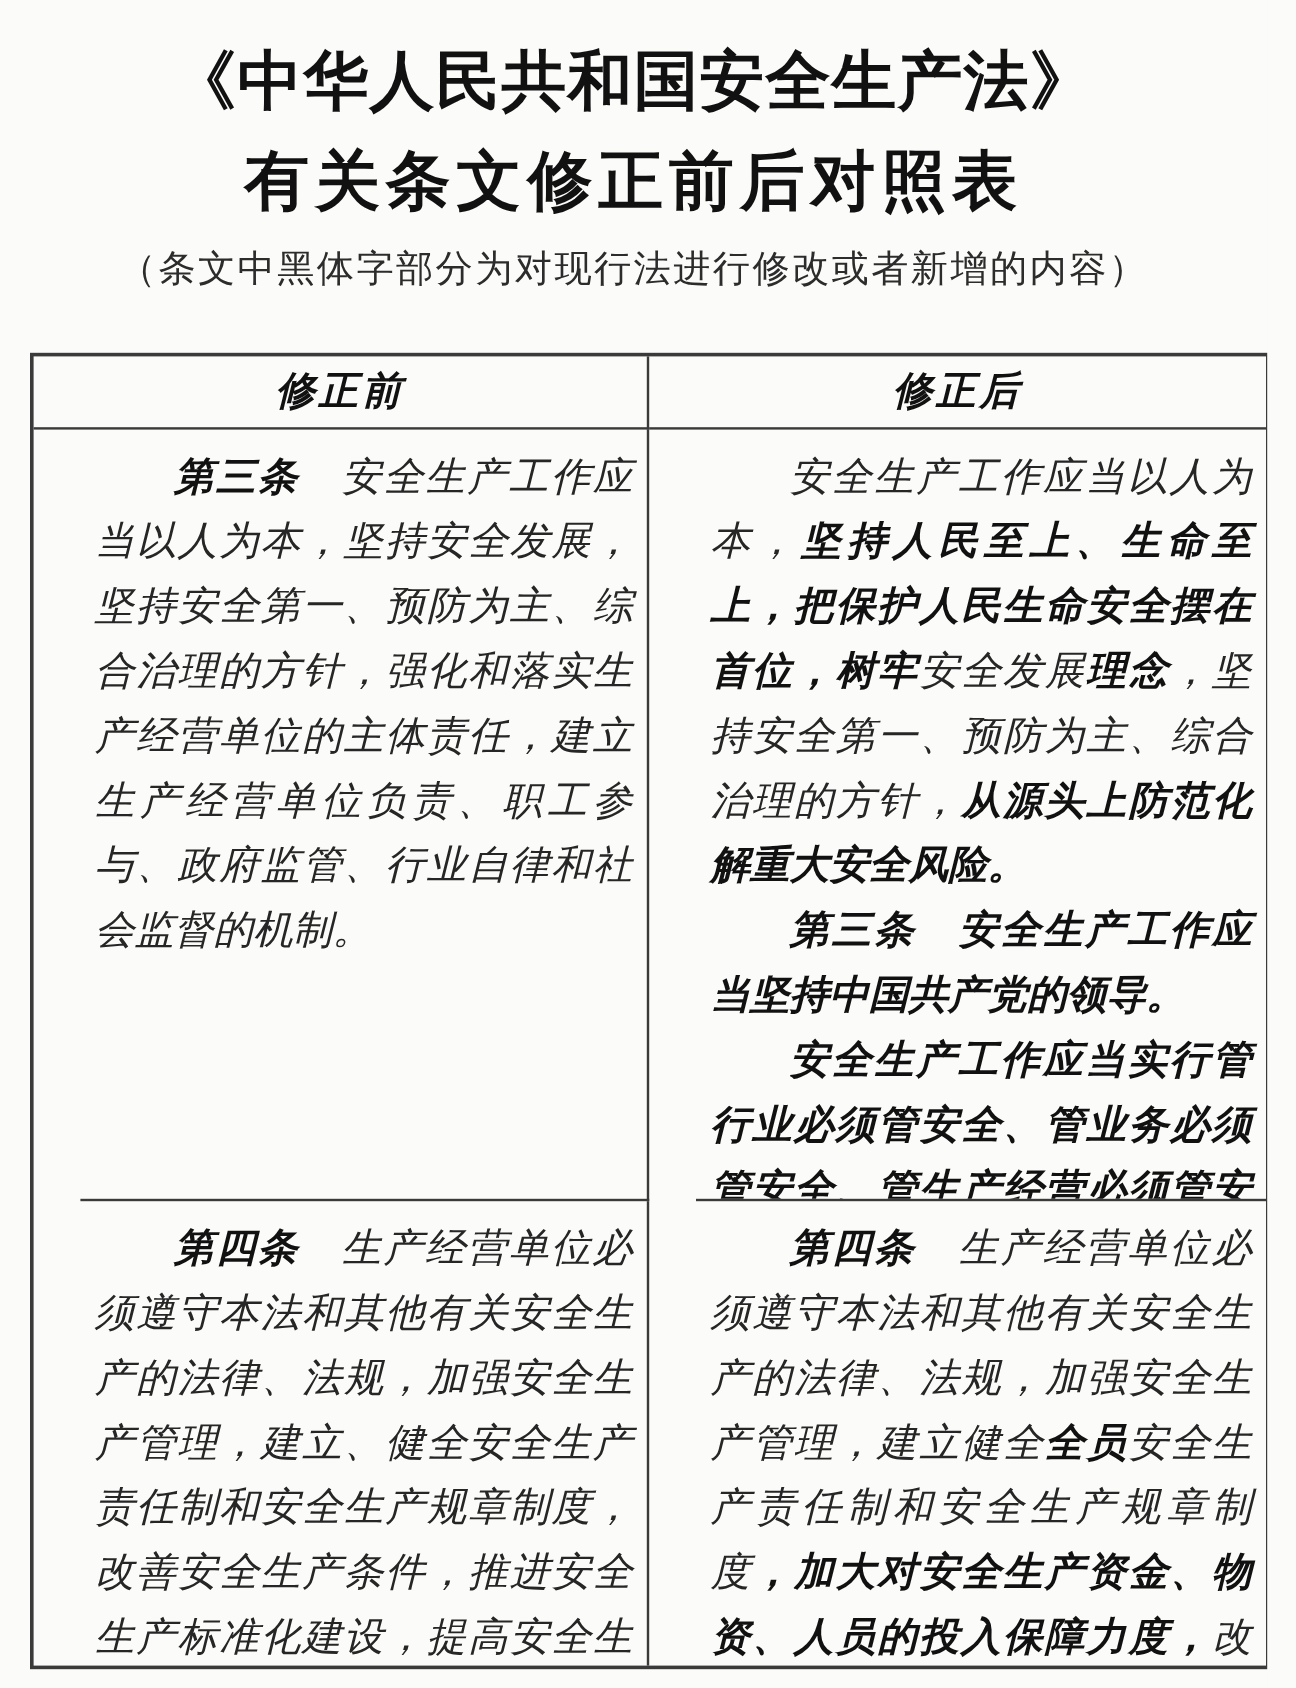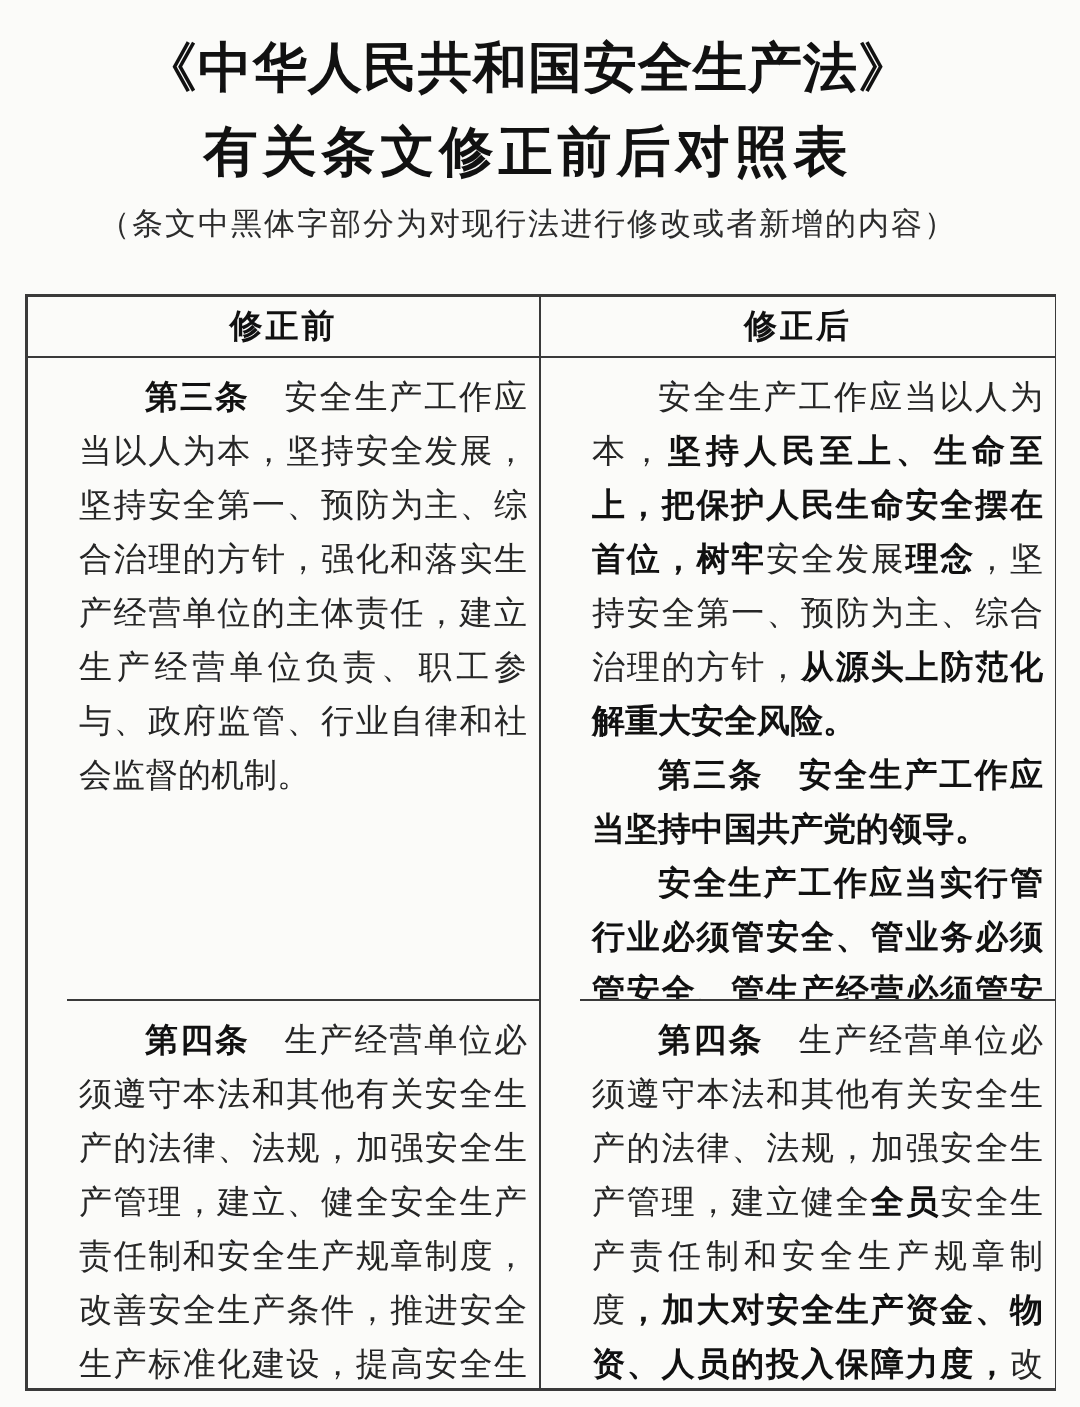--- a/index.html
+++ b/index.html
@@ -27,39 +27,40 @@
     left:0; right:0;
     text-align:center;
     font-family:"DejaVu Serif","Liberation Serif",serif;
     font-weight:bold;
     color:var(--ink-bold);
     font-size:54px;
     line-height:62px;
     white-space:nowrap;
   }
   .title-1{ top:36px; letter-spacing:1px; }
-  .title-2{ top:120px; letter-spacing:5px; }
+  .title-2{ top:120px; letter-spacing:5px;font-family:Liberation Serif, serif; }
   .note{
     position:absolute;
     top:203px; left:0; right:0;
     text-align:center;
     font-size:31px;
     letter-spacing:2px;
     color:#2c2c2c;
     white-space:nowrap;
   }
   .law-table{
     position:absolute;
     left:25px; top:294px;
     width:1033px; height:1097px;
     border:3px solid var(--border);
     display:grid;
     grid-template-columns:513px 1fr;
     grid-template-rows:61px 643px 1fr;
     background:transparent;
+    font-style:italic;
   }
   .cell{ overflow:hidden; }
   .col-left{ border-right:2px solid var(--border); }
   .row-head{ border-bottom:2px solid var(--border); }
   .row-1{ border-bottom:2px solid var(--border); }
   .header-cell{
     display:flex;
     align-items:center;
     justify-content:center;
     font-family:"DejaVu Sans","Liberation Sans",sans-serif;

